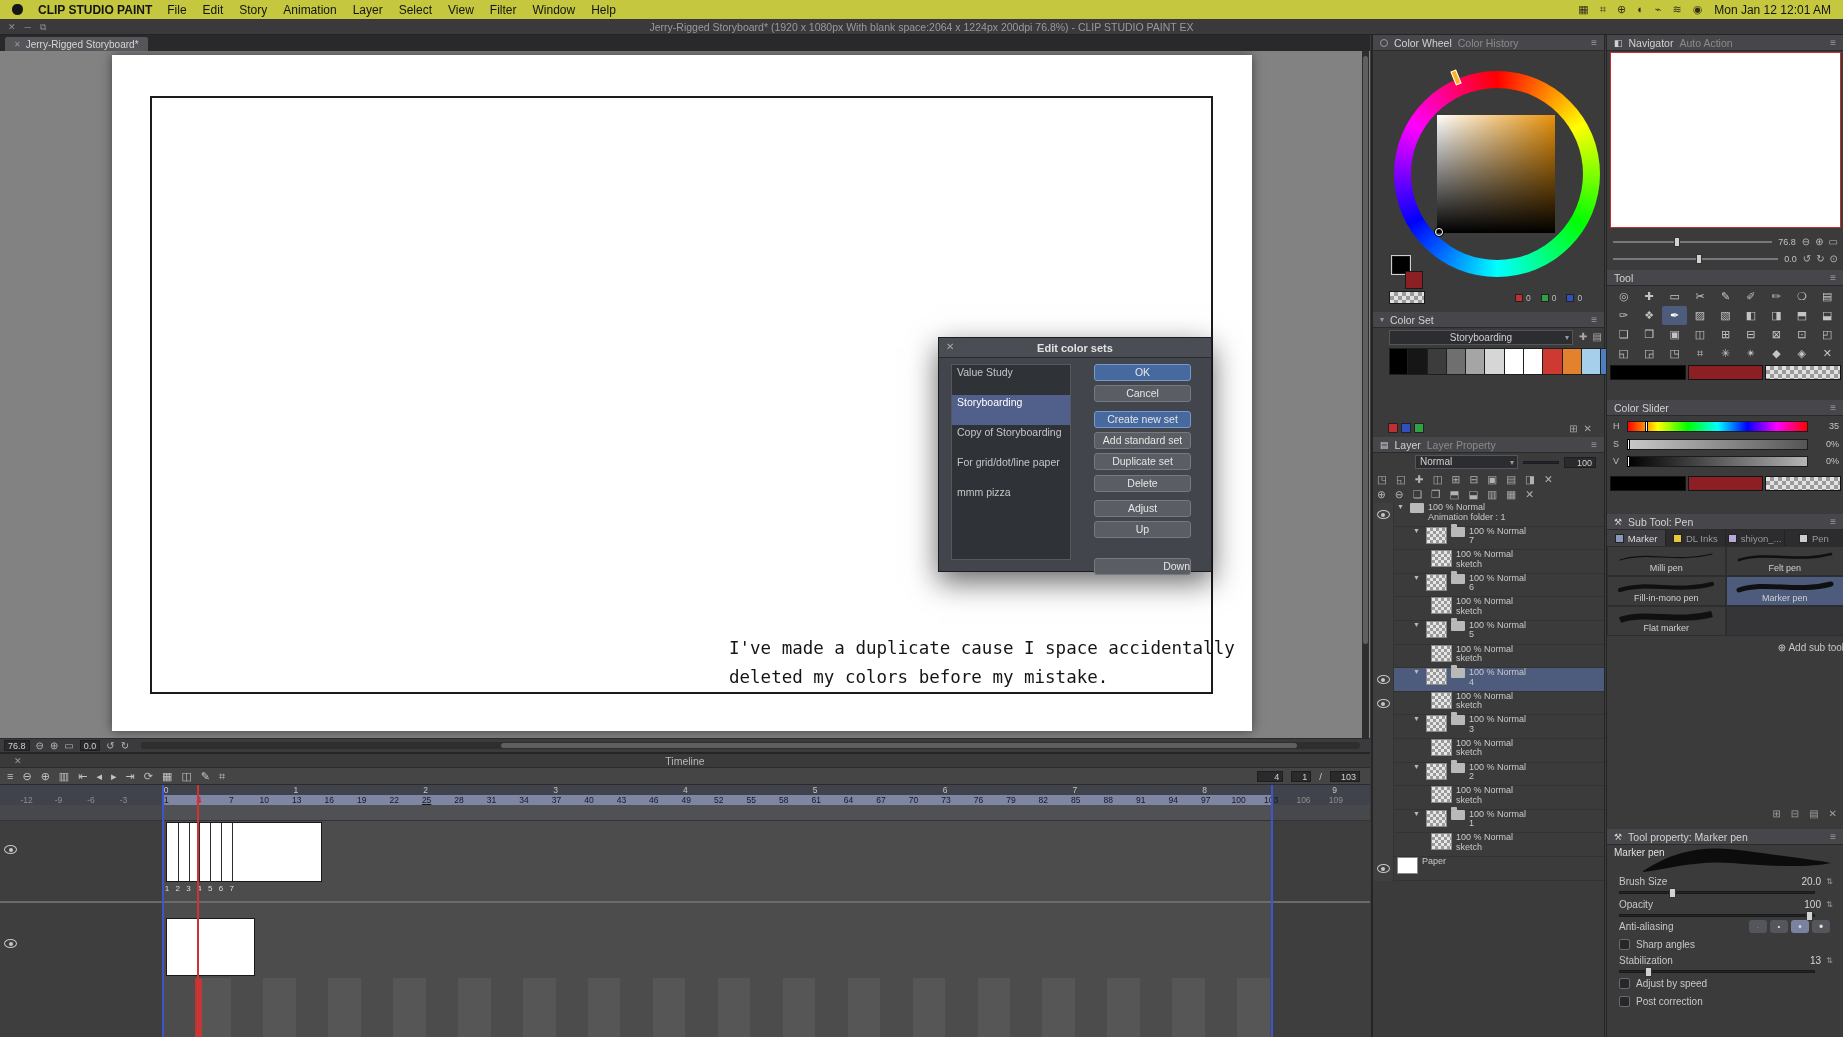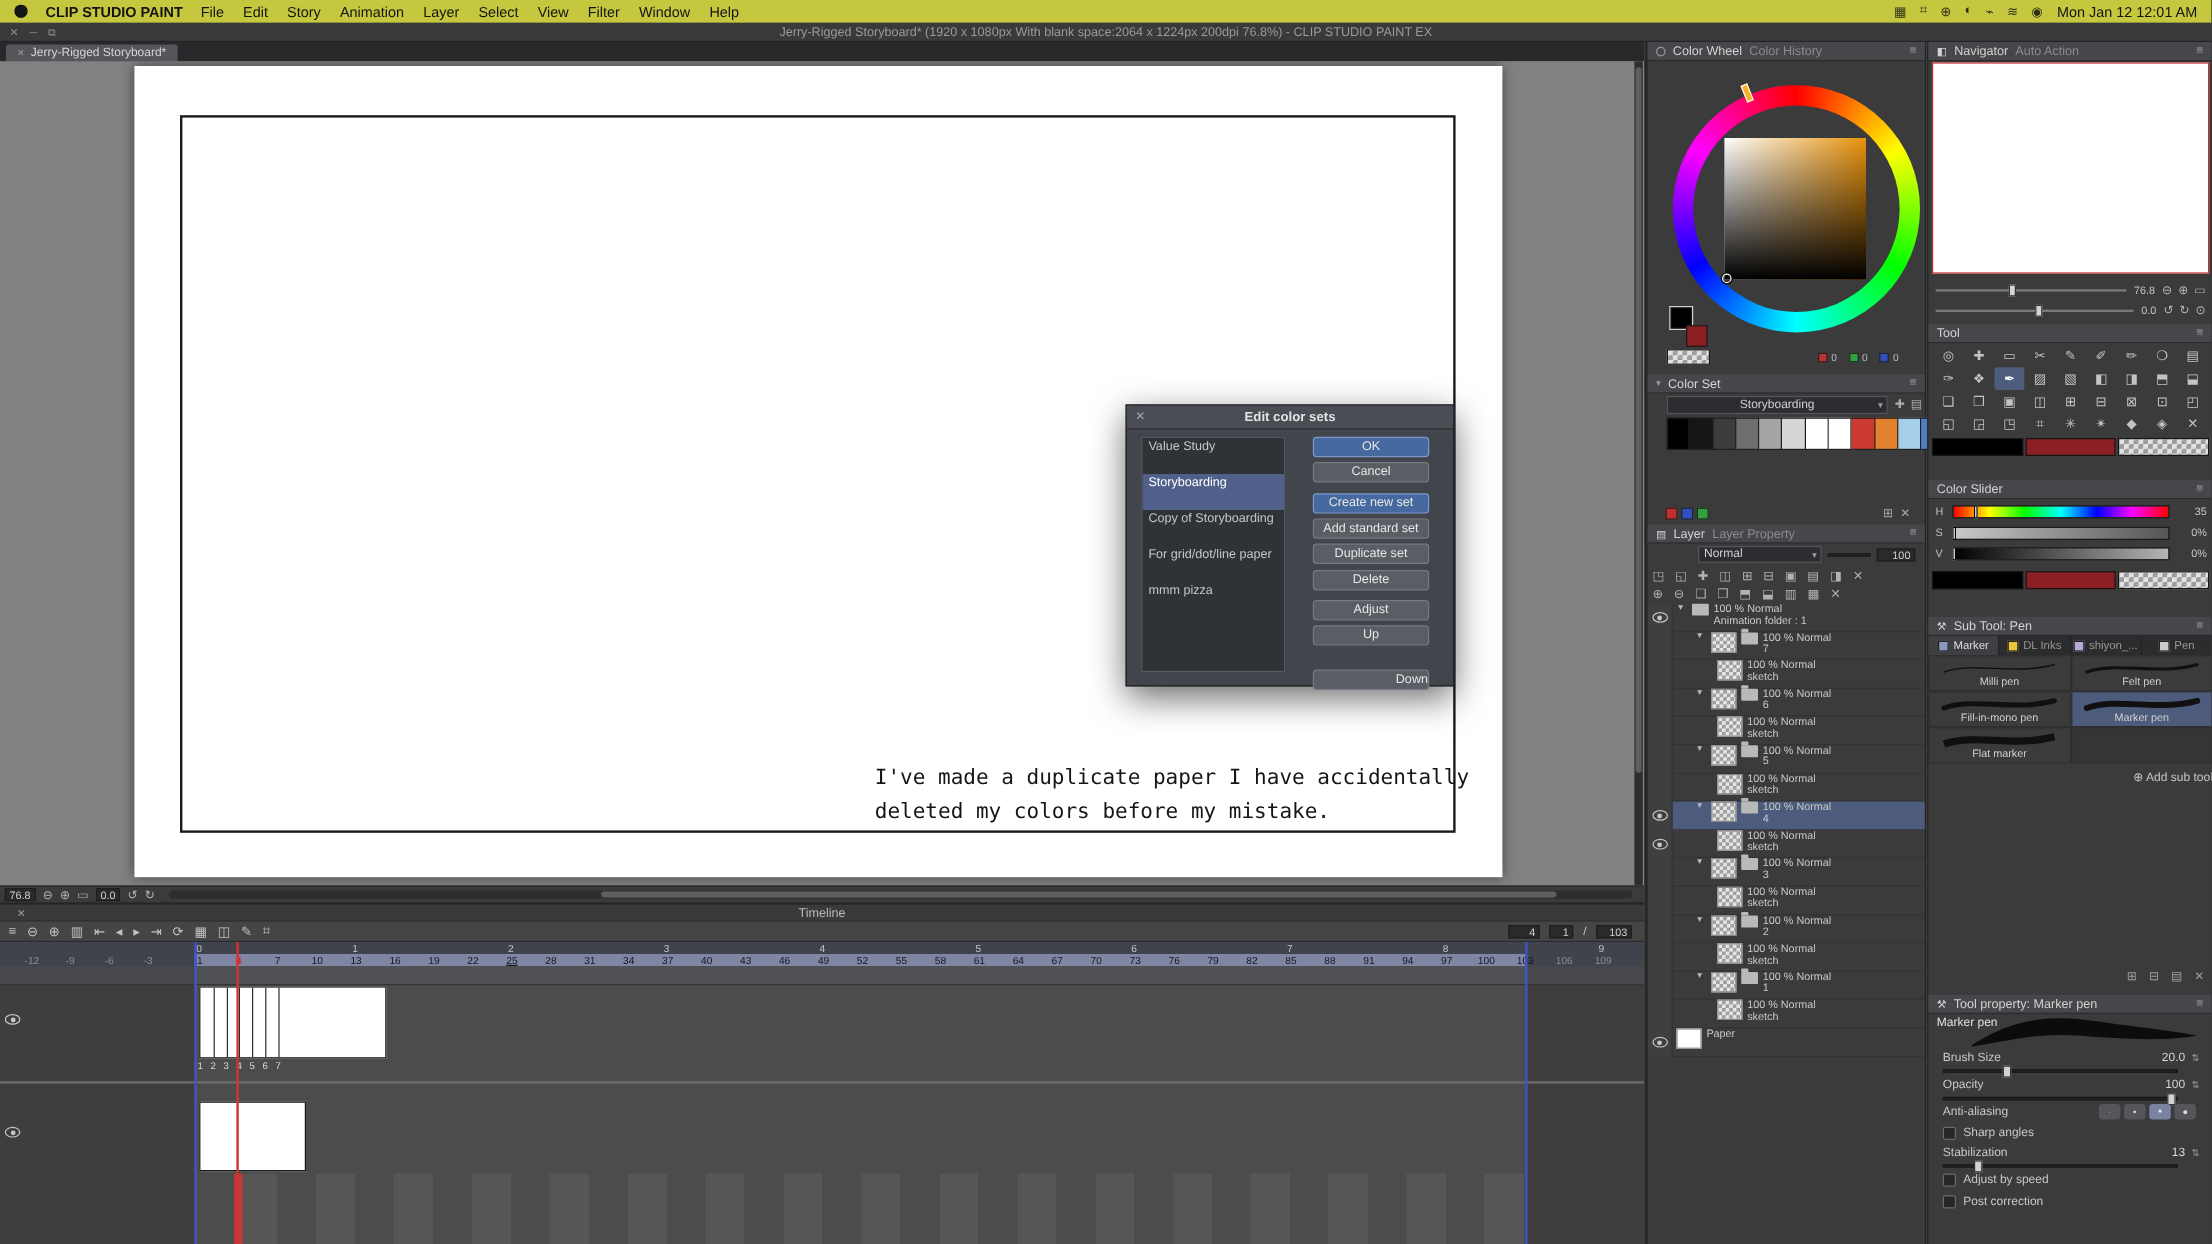--- a/index.html
+++ b/index.html
@@ -244,21 +244,21 @@
 <div id="tabbar">
   <div class="doc-tab">
     <span class="tab-close">✕</span>
     <span>Jerry-Rigged Storyboard*</span>
   </div>
 </div>
 
 <div id="canvas-area">
   <div id="page">
     <div id="frame"></div>
-    <div class="caption" id="cap1">I've made a duplicate paper I have accidentally</div>
+    <div class="caption" id="cap1">I've made a duplicate cause I space accidentally</div>
     <div class="caption" id="cap2">deleted my colors before my mistake.</div>
   </div>
   <div id="v-scroll">
       <div id="v-thumb"></div>
     </div>
 </div>
 <div id="canvas-status">
   <span class="numbox">76.8</span>
   <span id="cz-icons">
       <span>⊖</span>

